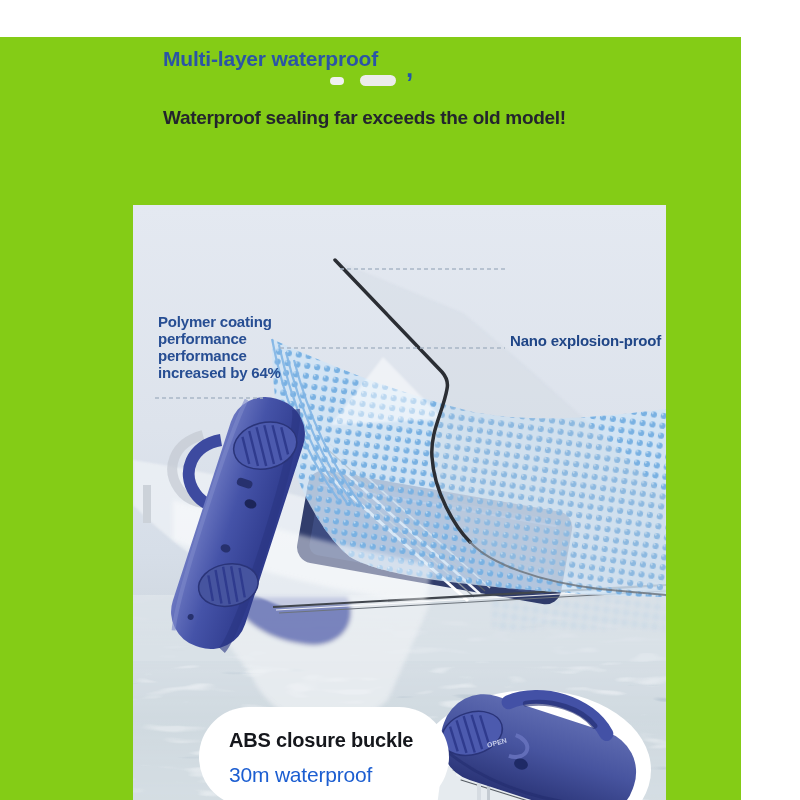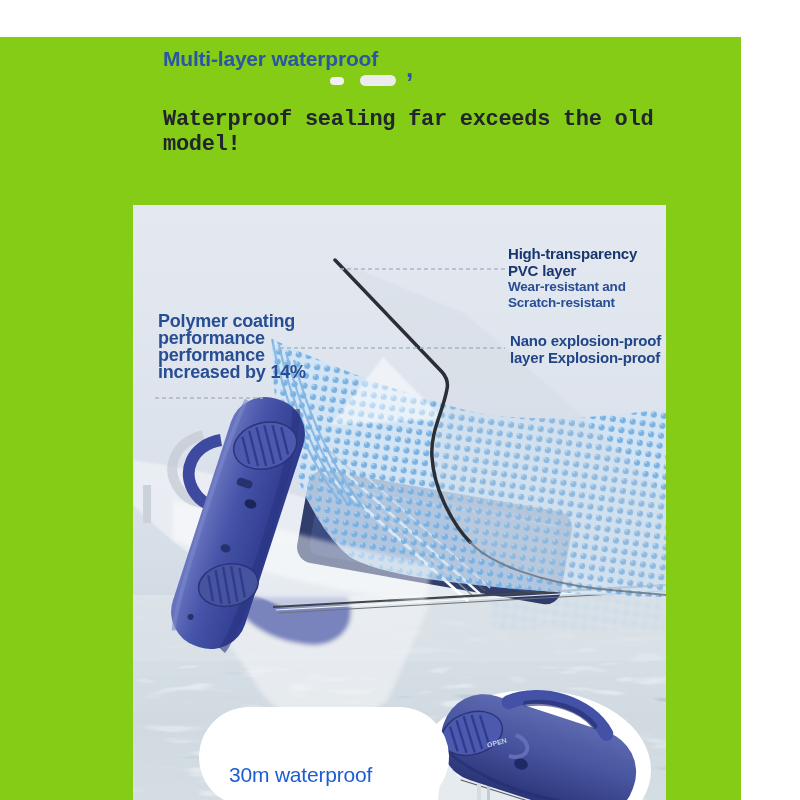--- a/index.html
+++ b/index.html
@@ -4,34 +4,34 @@
 <style>
   html,body{margin:0;padding:0;background:#fff;}
   .stage{position:relative;width:741px;height:800px;background:#84cc16;overflow:hidden;
          font-family:"Liberation Sans","DejaVu Sans",sans-serif;margin-top:37px;}
   
   .tagline{position:absolute;left:163px;top:10px;font-size:21px;font-weight:700;
            color:#2b55a5;line-height:23px;letter-spacing:-0.2px;}
   .comma{position:absolute;left:406px;top:16px;font-size:26px;font-weight:700;color:#2456a8;}
   .wm1{position:absolute;left:360px;top:38px;width:36px;height:11px;border-radius:6px;background:#ececec;}
   .wm2{position:absolute;left:330px;top:40px;width:14px;height:8px;border-radius:4px;background:#f1f1f1;}
-  .headline{position:absolute;left:163px;top:70px;font-size:22px;font-weight:700;
-            color:#23252d;letter-spacing:-0.3px;font-family:Liberation Mono, monospace;}
+  .headline{position:absolute;left:163px;top:70px;font-size:19px;font-weight:700;
+            color:#23252d;letter-spacing:-0.3px;}
   
   .scene{position:absolute;left:133px;top:168px;width:533px;height:632px;overflow:hidden;
          background:linear-gradient(180deg,#e4e9f1 0%,#dde3ec 35%,#d6dee8 55%,#d2dae3 62%);}
   .scene svg{position:absolute;left:0;top:0;}
   
   .lbl{position:absolute;z-index:3;}
   .lbl-pvc{left:375px;top:40px;width:170px;}
   .lbl-pvc .t{font-size:15px;font-weight:700;color:#18376f;line-height:17px;letter-spacing:-0.2px;}
   .lbl-pvc .d{font-size:13.5px;font-weight:700;color:#274e93;line-height:15.5px;letter-spacing:-0.2px;}
   .lbl-nano{left:377px;top:127px;width:180px;font-size:15px;font-weight:700;color:#204687;
             line-height:17px;letter-spacing:-0.2px;}
-  .lbl-polymer{left:25px;top:108px;width:150px;font-size:18px;font-weight:700;color:#274e93;
+  .lbl-polymer{left:25px;top:108px;width:150px;font-size:15px;font-weight:700;color:#274e93;
                line-height:17px;letter-spacing:-0.2px;}
   
   .bubble{position:absolute;left:66px;top:502px;width:250px;height:100px;border-radius:50px;
           background:#ffffff;z-index:2;}
   .bubble .b1{position:absolute;left:30px;top:22px;font-size:20px;font-weight:700;color:#15171c;letter-spacing:-0.2px;}
   .bubble .b2{position:absolute;left:30px;top:56px;font-size:21px;font-weight:400;color:#1c5ed1;letter-spacing:-0.2px;}
 </style>
 </head>
 <body>
 
@@ -226,35 +226,29 @@
             </g>
           </g>
           <text x="-46" y="-22" transform="rotate(-33)" font-size="7" font-weight="bold" fill="#c8cfeb" font-family="Liberation Sans, sans-serif">OPEN</text>
           <path d="M-28,-14 A14,10 0 0 1 -28,8" stroke="#6a76c0" stroke-width="4" fill="none" opacity="0.8"></path>
           <ellipse cx="-14" cy="12" rx="7" ry="5.5" fill="#1e2a66"></ellipse>
           <path d="M-95,20 C-40,44 40,44 92,18" stroke="#1f2a6b" stroke-width="3" fill="none" opacity="0.5"></path>
         </g>
       </g>
     </svg>
 
-    <div class="lbl lbl-pvc">
-      <div class="t">High-transparency</div>
-      <div class="t">PVC layer</div>
-      <div class="d">Wear-resistant and</div>
-      <div class="d">Scratch-resistant</div>
-    </div>
     <div class="lbl lbl-nano">
       <div>Nano explosion-proof</div>
-      <div>layer Explosion-proof</div>
     </div>
     <div class="lbl lbl-polymer">
       <div>Polymer coating</div>
       <div>performance</div>
       <div>performance</div>
-      <div>increased by 14%</div>
+      <div>increased by 64%</div>
     </div>
 
     <div class="bubble">
+      <div class="b1">ABS closure buckle</div>
       <div class="b2">30m waterproof</div>
     </div>
   </div>
 
 </div>
 
 </body></html>

